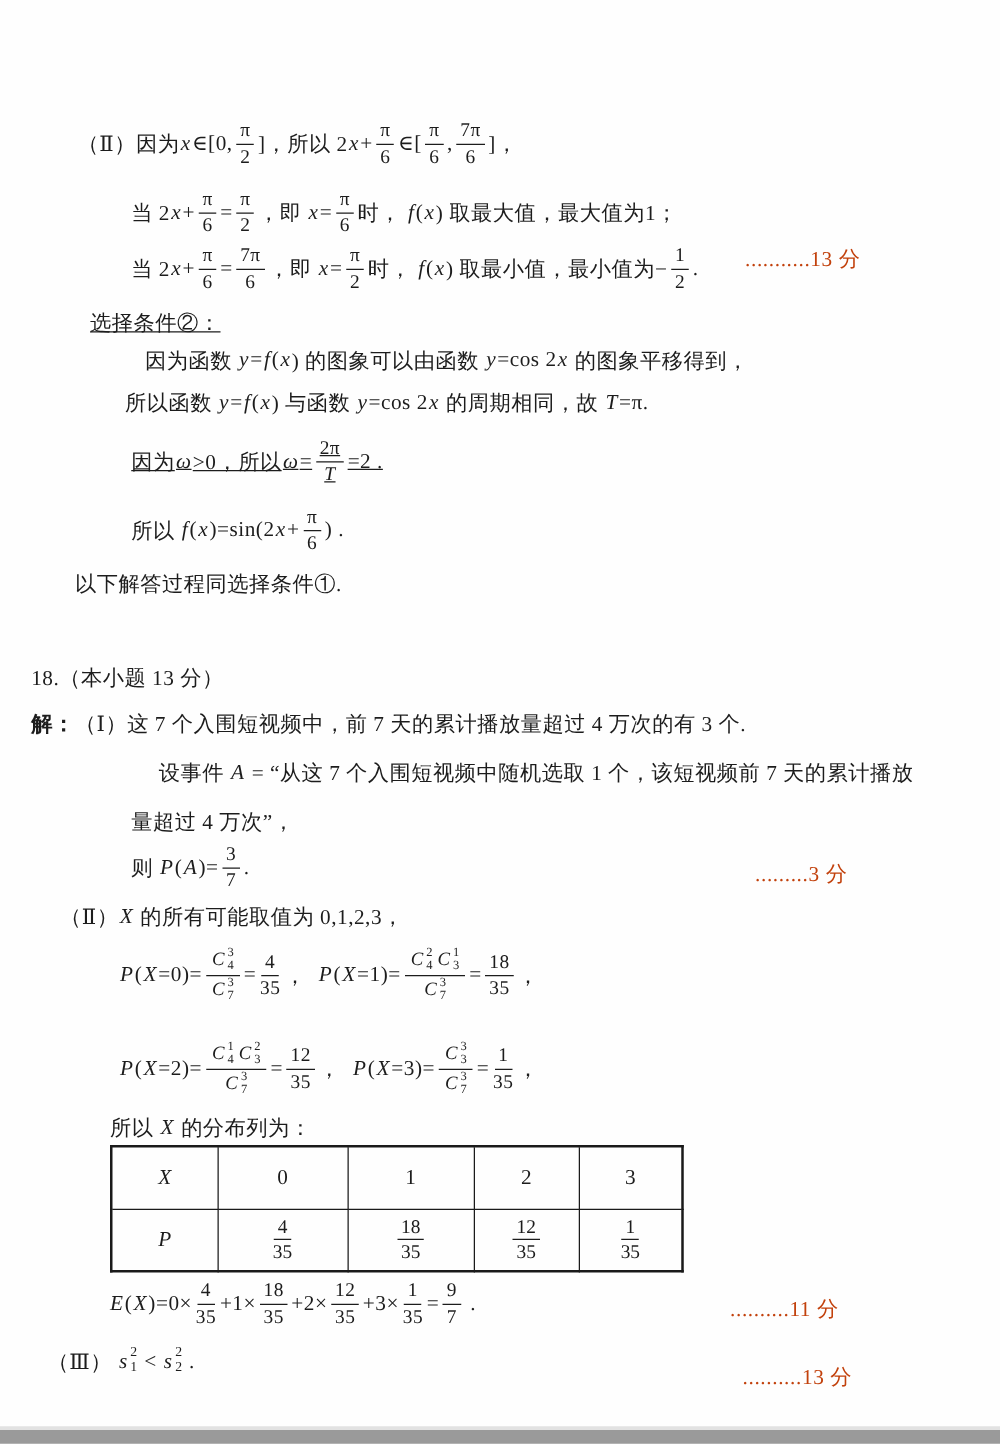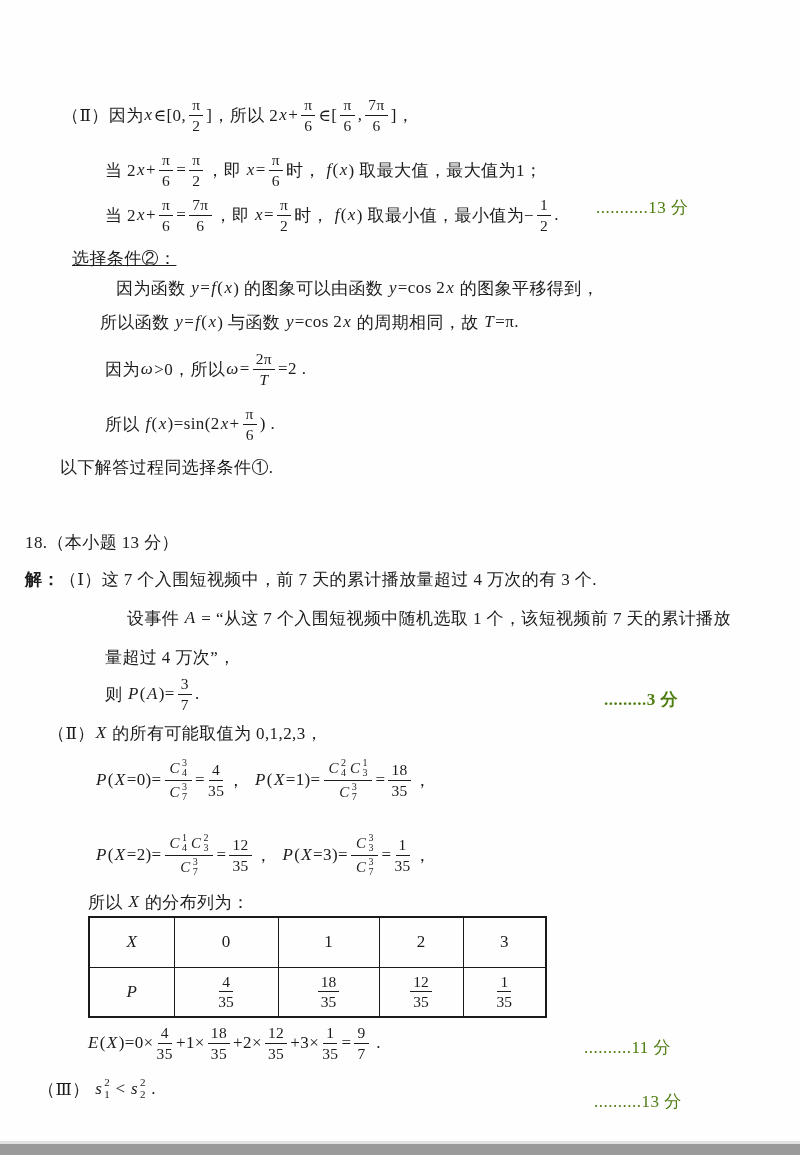--- a/index.html
+++ b/index.html
@@ -66,21 +66,21 @@
     font-style:normal;
     margin:0 1px;
     letter-spacing:0;
   }
   .ss.big{font-size:11px;}
   .ss .u,.ss .b{display:block;text-align:left;}
   .score{
     position:absolute;
     font-size:17px;
     letter-spacing:0.5px;
-    color:#4d7c0f;
+    color:#c2410c;
     white-space:pre;
   }
   table.dist{
     position:absolute;
     border-collapse:collapse;
     table-layout:fixed;
     border:2.2px solid #1a1a1a;
   }
   table.dist td{
     border:1.7px solid #1a1a1a;
@@ -100,36 +100,36 @@
 <body>
 
 <div id="page">
   <div class="scan-edge"></div>
 <div class="line" style="left: 62px; top: 92px; height: 46px;"><span class="tx">（Ⅱ）因为</span><span class="mi">x</span><span class="tx">∈[0,</span><span class="frac"><span class="fn">π</span><span class="fd">2</span></span><span class="tx">]，所以 2</span><span class="mi">x</span><span class="tx">+</span><span class="frac"><span class="fn">π</span><span class="fd">6</span></span><span class="tx">∈[</span><span class="frac"><span class="fn">π</span><span class="fd">6</span></span><span class="tx">,</span><span class="frac"><span class="fn">7π</span><span class="fd">6</span></span><span class="tx">]，</span></div>
     <div class="line" style="left: 105px; top: 147px; height: 46px;"><span class="tx">当 2</span><span class="mi">x</span><span class="tx">+</span><span class="frac"><span class="fn">π</span><span class="fd">6</span></span><span class="tx">=</span><span class="frac"><span class="fn">π</span><span class="fd">2</span></span><span class="tx">，即 </span><span class="mi">x</span><span class="tx">=</span><span class="frac"><span class="fn">π</span><span class="fd">6</span></span><span class="tx">时， </span><span class="mi">f</span><span class="tx">(</span><span class="mi">x</span><span class="tx">) 取最大值，最大值为1；</span></div>
     <div class="line" style="left: 105px; top: 192px; height: 46px;"><span class="tx">当 2</span><span class="mi">x</span><span class="tx">+</span><span class="frac"><span class="fn">π</span><span class="fd">6</span></span><span class="tx">=</span><span class="frac"><span class="fn">7π</span><span class="fd">6</span></span><span class="tx">，即 </span><span class="mi">x</span><span class="tx">=</span><span class="frac"><span class="fn">π</span><span class="fd">2</span></span><span class="tx">时， </span><span class="mi">f</span><span class="tx">(</span><span class="mi">x</span><span class="tx">) 取最小值，最小值为−</span><span class="frac"><span class="fn">1</span><span class="fd">2</span></span><span class="tx">.</span></div>
     <div class="line" style="left: 72px; top: 246px; height: 24px; text-decoration: underline;"><span class="tx">选择条件②：</span></div>
     <div class="line" style="left: 116px; top: 276px; height: 24px;"><span class="tx">因为函数 </span><span class="mi">y</span><span class="tx">=</span><span class="mi">f</span><span class="tx">(</span><span class="mi">x</span><span class="tx">) 的图象可以由函数 </span><span class="mi">y</span><span class="tx">=cos 2</span><span class="mi">x</span><span class="tx"> 的图象平移得到，</span></div>
     <div class="line" style="left: 100px; top: 310px; height: 24px;"><span class="tx">所以函数 </span><span class="mi">y</span><span class="tx">=</span><span class="mi">f</span><span class="tx">(</span><span class="mi">x</span><span class="tx">) 与函数 </span><span class="mi">y</span><span class="tx">=cos 2</span><span class="mi">x</span><span class="tx"> 的周期相同，故 </span><span class="mi">T</span><span class="tx">=π.</span></div>
-    <div class="line" style="left: 105px; top: 345px; height: 48px;"><span class="tx">因为</span><span class="mi">ω</span><span class="tx">&gt;0，所以</span><span class="mi">ω</span><span class="tx">=</span><span class="frac"><span class="fn">2π</span><span class="fd"><span class="mi">T</span></span></span><span class="tx">=2 .</span></div>
+    <div class="line" style="left: 105px; top: 345px; height: 48px; text-decoration: underline;"><span class="tx">因为</span><span class="mi">ω</span><span class="tx">&gt;0，所以</span><span class="mi">ω</span><span class="tx">=</span><span class="frac"><span class="fn">2π</span><span class="fd"><span class="mi">T</span></span></span><span class="tx">=2 .</span></div>
     <div class="line" style="left: 105px; top: 400px; height: 48px;"><span class="tx">所以 </span><span class="mi">f</span><span class="tx">(</span><span class="mi">x</span><span class="tx">)=sin(2</span><span class="mi">x</span><span class="tx">+</span><span class="frac"><span class="fn">π</span><span class="fd">6</span></span><span class="tx">) .</span></div>
     <div class="line" style="left: 60px; top: 455px; height: 24px;"><span class="tx">以下解答过程同选择条件①.</span></div>
     <div class="line" style="left: 25px; top: 530px; height: 24px;"><span class="tx">18.（本小题 13 分）</span></div>
     <div class="line" style="left: 25px; top: 567px; height: 24px;"><span class="tx bold">解：</span><span class="tx">（Ⅰ）这 7 个入围短视频中，前 7 天的累计播放量超过 4 万次的有 3 个.</span></div>
     <div class="line" style="left: 105px; top: 605px; height: 26px; margin-left: 22px;"><span class="tx">设事件 </span><span class="mi">A</span><span class="tx"> = “从这 7 个入围短视频中随机选取 1 个，该短视频前 7 天的累计播放</span></div>
     <div class="line" style="left: 105px; top: 644px; height: 26px;"><span class="tx">量超过 4 万次”，</span></div>
     <div class="line" style="left: 105px; top: 673px; height: 42px;"><span class="tx">则 </span><span class="mi">P</span><span class="tx">(</span><span class="mi">A</span><span class="tx">)=</span><span class="frac"><span class="fn">3</span><span class="fd">7</span></span><span class="tx">.</span></div>
     <div class="line" style="left: 48px; top: 721px; height: 24px;"><span class="tx">（Ⅱ）</span><span class="mi">X</span><span class="tx"> 的所有可能取值为 0,1,2,3，</span></div>
     <div class="line" style="left: 95px; top: 752px; height: 56px;"><span class="mi">P</span><span class="tx">(</span><span class="mi">X</span><span class="tx">=0)=</span><span class="frac"><span class="fn"><span class="comb"><span class="mi cbase">C</span><span class="ss"><span class="u">3</span><span class="b">4</span></span></span></span><span class="fd"><span class="comb"><span class="mi cbase">C</span><span class="ss"><span class="u">3</span><span class="b">7</span></span></span></span></span><span class="tx">=</span><span class="frac"><span class="fn">4</span><span class="fd">35</span></span><span class="tx">，  </span><span class="mi">P</span><span class="tx">(</span><span class="mi">X</span><span class="tx">=1)=</span><span class="frac"><span class="fn"><span class="comb"><span class="mi cbase">C</span><span class="ss"><span class="u">2</span><span class="b">4</span></span></span><span class="comb"><span class="mi cbase">C</span><span class="ss"><span class="u">1</span><span class="b">3</span></span></span></span><span class="fd"><span class="comb"><span class="mi cbase">C</span><span class="ss"><span class="u">3</span><span class="b">7</span></span></span></span></span><span class="tx">=</span><span class="frac"><span class="fn">18</span><span class="fd">35</span></span><span class="tx">，</span></div>
     <div class="line" style="left: 95px; top: 827px; height: 56px;"><span class="mi">P</span><span class="tx">(</span><span class="mi">X</span><span class="tx">=2)=</span><span class="frac"><span class="fn"><span class="comb"><span class="mi cbase">C</span><span class="ss"><span class="u">1</span><span class="b">4</span></span></span><span class="comb"><span class="mi cbase">C</span><span class="ss"><span class="u">2</span><span class="b">3</span></span></span></span><span class="fd"><span class="comb"><span class="mi cbase">C</span><span class="ss"><span class="u">3</span><span class="b">7</span></span></span></span></span><span class="tx">=</span><span class="frac"><span class="fn">12</span><span class="fd">35</span></span><span class="tx">，  </span><span class="mi">P</span><span class="tx">(</span><span class="mi">X</span><span class="tx">=3)=</span><span class="frac"><span class="fn"><span class="comb"><span class="mi cbase">C</span><span class="ss"><span class="u">3</span><span class="b">3</span></span></span></span><span class="fd"><span class="comb"><span class="mi cbase">C</span><span class="ss"><span class="u">3</span><span class="b">7</span></span></span></span></span><span class="tx">=</span><span class="frac"><span class="fn">1</span><span class="fd">35</span></span><span class="tx">，</span></div>
     <div class="line" style="left: 88px; top: 890px; height: 24px;"><span class="tx">所以 </span><span class="mi">X</span><span class="tx"> 的分布列为：</span></div>
     <div class="line" style="left: 87px; top: 1020px; height: 46px;"><span class="mi">E</span><span class="tx">(</span><span class="mi">X</span><span class="tx">)=0×</span><span class="frac"><span class="fn">4</span><span class="fd">35</span></span><span class="tx">+1×</span><span class="frac"><span class="fn">18</span><span class="fd">35</span></span><span class="tx">+2×</span><span class="frac"><span class="fn">12</span><span class="fd">35</span></span><span class="tx">+3×</span><span class="frac"><span class="fn">1</span><span class="fd">35</span></span><span class="tx">=</span><span class="frac"><span class="fn">9</span><span class="fd">7</span></span><span class="tx"> .</span></div>
     <div class="line" style="left: 38px; top: 1073px; height: 32px;"><span class="tx">（Ⅲ） </span><span class="mi">s</span><span class="ss big"><span class="u">2</span><span class="b">1</span></span><span class="tx"> &lt; </span><span class="mi">s</span><span class="ss big"><span class="u">2</span><span class="b">2</span></span><span class="tx"> .</span></div>
     <div class="score" style="left: 596px; top: 196px;">...........13 分</div>
-    <div class="score" style="left: 604px; top: 688px; font-weight: bold;">.........3 分</div>
+    <div class="score" style="left: 604px; top: 688px;">.........3 分</div>
     <div class="score" style="left: 584px; top: 1036px;">..........11 分</div>
     <div class="score" style="left: 594px; top: 1090px;">..........13 分</div>
     <table class="dist" style="left: 88px; top: 916px;">
       <colgroup>
         <col style="width: 85px;">
         <col style="width: 104px;">
         <col style="width: 101px;">
         <col style="width: 84px;">
         <col style="width: 83px;">
       </colgroup>

